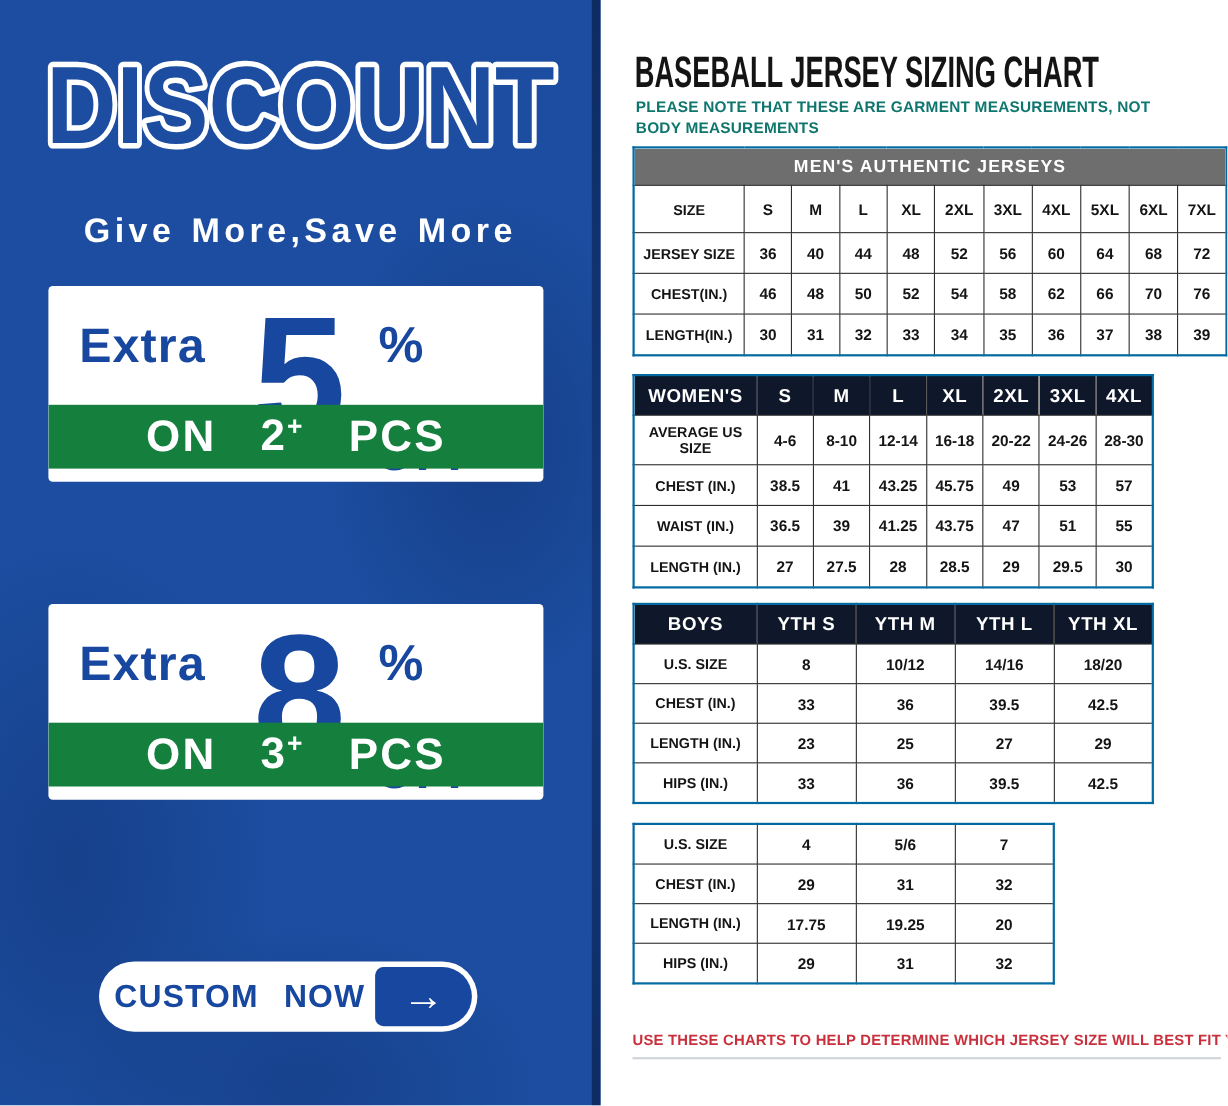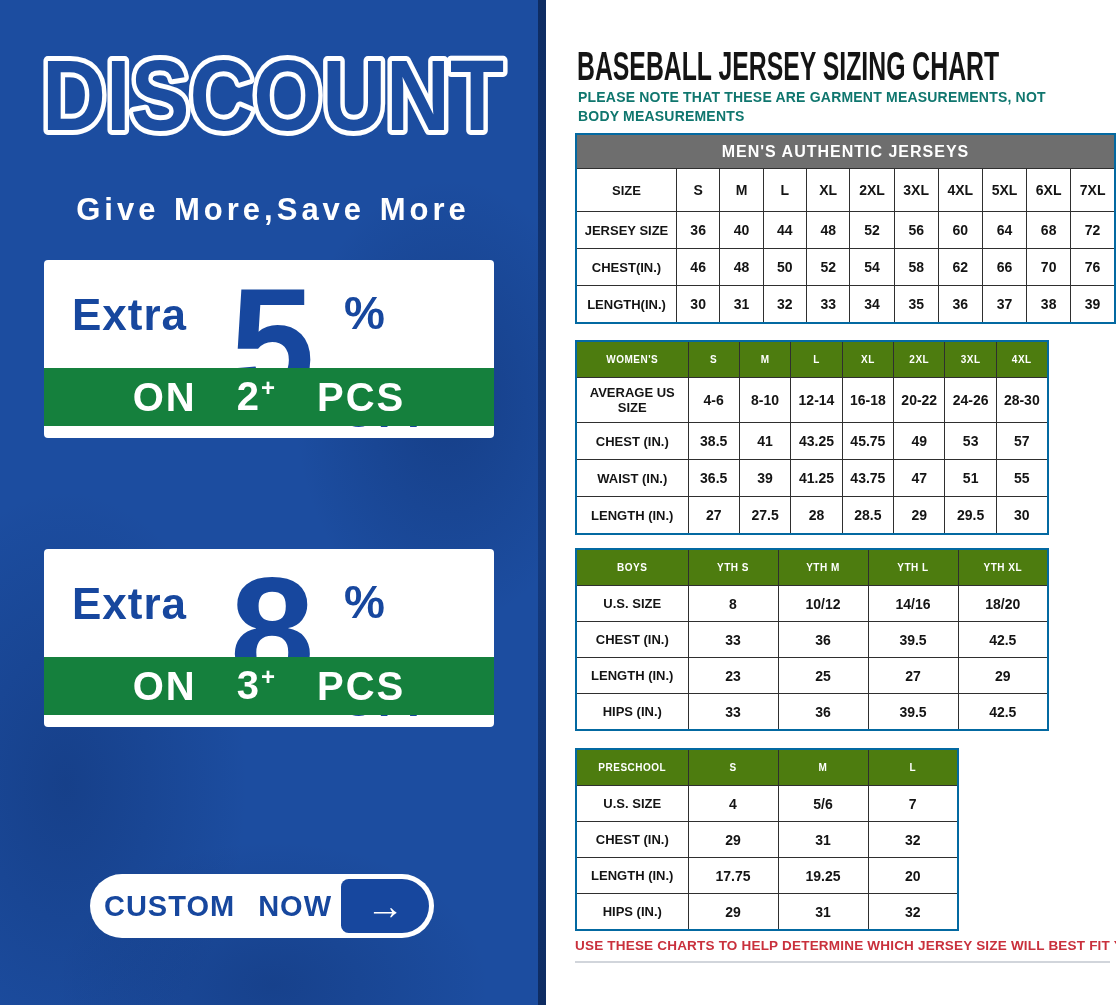--- a/index.html
+++ b/index.html
@@ -97,21 +97,21 @@
   .host-preschool{top:748px;}
   table.tbl{border-collapse:collapse;border:2px solid #0369a1;table-layout:fixed;}
   .tbl td,.tbl th{border:1px solid #2f2f2f;text-align:center;vertical-align:middle;
     padding:0 2px;overflow:hidden;}
   .tbl th.title-bar{
     background:#6e6e6e;color:#ffffff;font-weight:bold;font-size:16px;letter-spacing:1px;
     height:33px;
   }
   .tbl td{font-weight:bold;font-size:14px;color:#141414;}
   .tbl td.rowlabel{font-size:13px;}
-  .tbl td.ghdr{background:#4d7c0f;color:#ffffff;font-size:10px;letter-spacing:.5px;}
+  .tbl td.ghdr{background:#0f172a;color:#ffffff;font-size:17px;letter-spacing:.5px;}
   .t-mens col{width:45.4px;} .t-mens col.c0{width:102px;}
   .t-womens col{width:51.4px;} .t-womens col.c0{width:112px;}
   .t-boys col{width:90px;} .t-boys col.c0{width:112px;}
   .t-preschool col{width:90px;} .t-preschool col.c0{width:112px;}
   .t-mens tbody td{height:36px;}
   .t-mens tbody tr:first-child td{height:42px;}
   .t-womens tbody td{height:36px;}
   .t-womens tbody tr:first-child td{height:35px;}
   .t-womens tbody tr:nth-child(2) td{height:44px;}
   .t-boys tbody td{height:35px;}
@@ -366,26 +366,20 @@
   <div class="tbl-host host-preschool">
       <table class="tbl t-preschool">
         <colgroup>
           <col class="c0">
           <col>
           <col>
           <col>
         </colgroup>
         <tbody>
           <tr>
-            <td class="ghdr">PRESCHOOL</td>
-            <td class="ghdr">S</td>
-            <td class="ghdr">M</td>
-            <td class="ghdr">L</td>
-          </tr>
-          <tr>
             <td class="rowlabel">U.S. SIZE</td>
             <td>4</td>
             <td>5/6</td>
             <td>7</td>
           </tr>
           <tr>
             <td class="rowlabel">CHEST (IN.)</td>
             <td>29</td>
             <td>31</td>
             <td>32</td>

